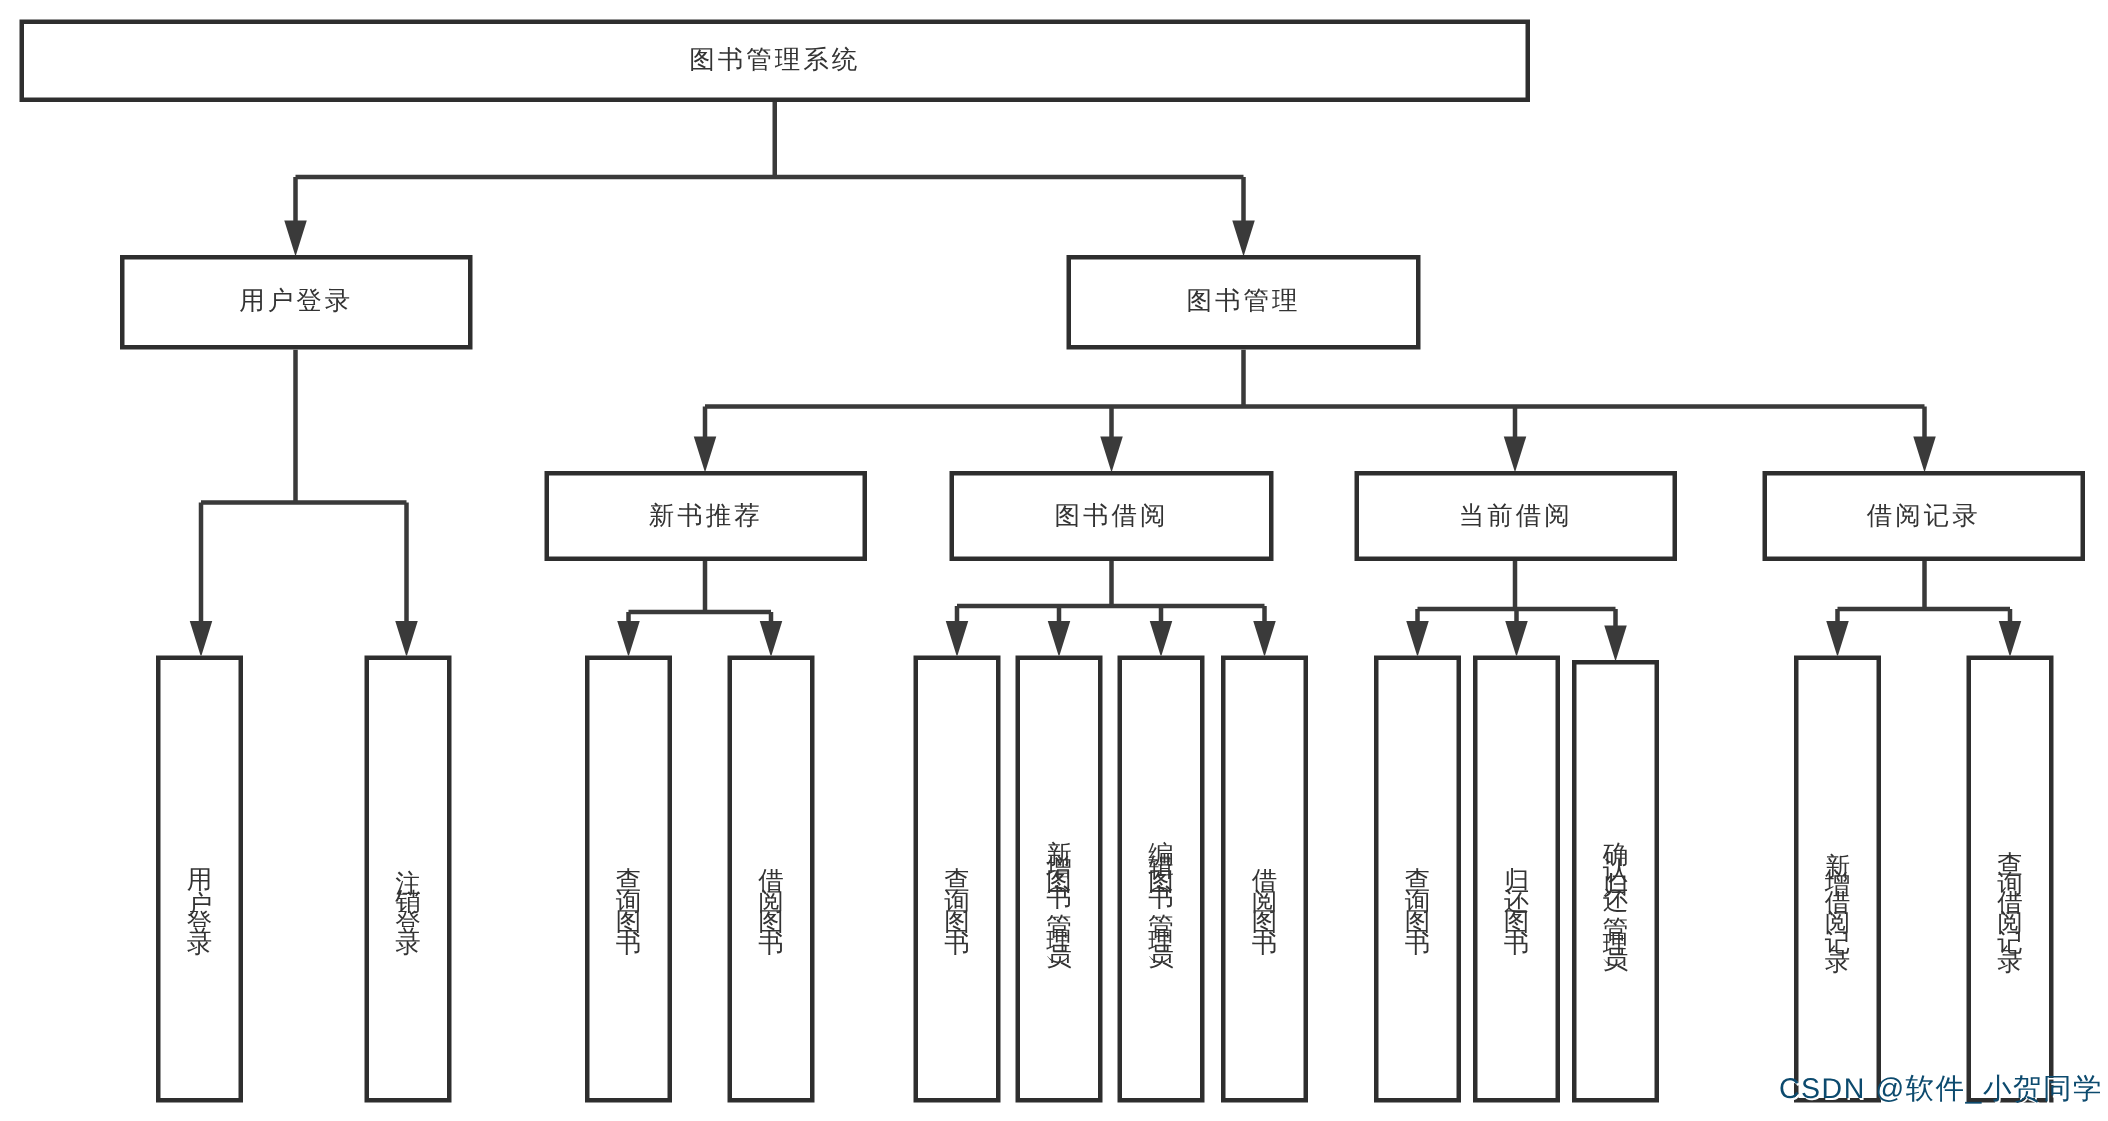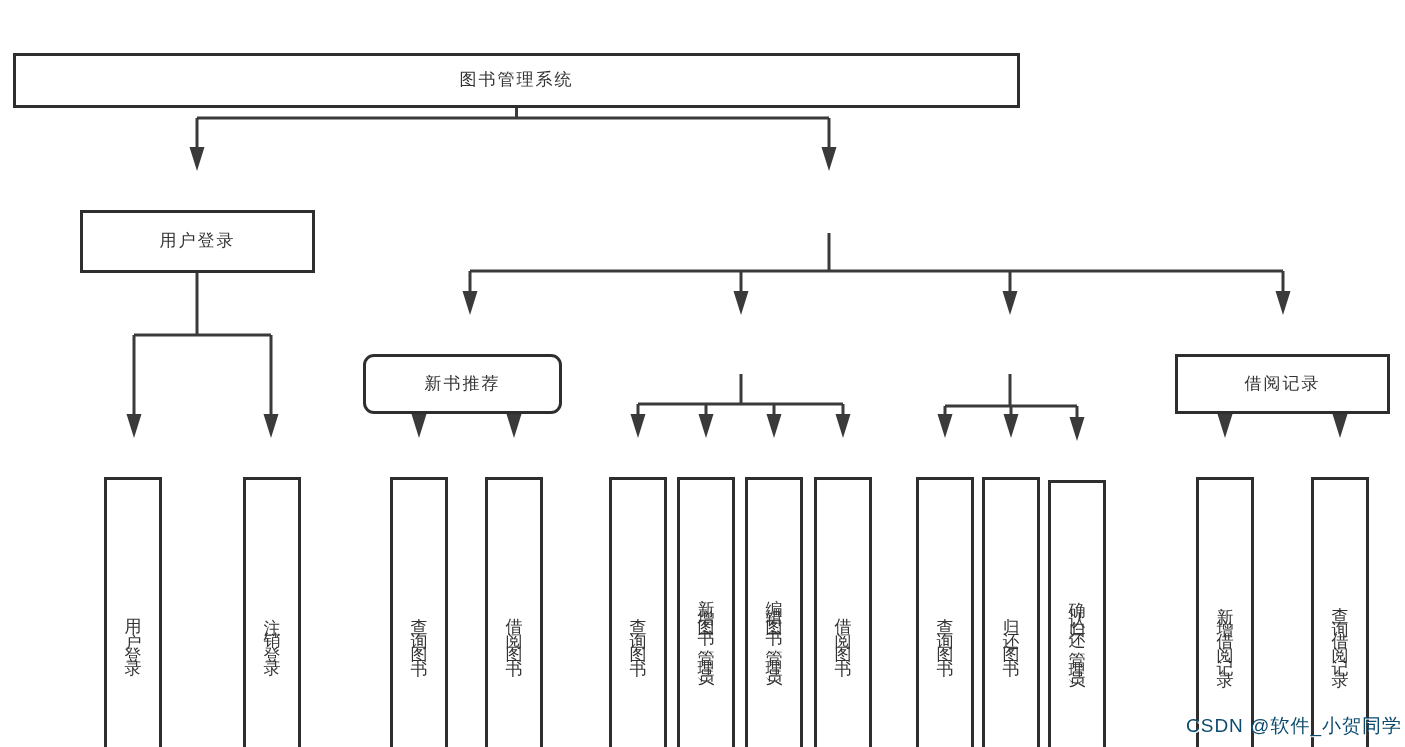--- a/index.html
+++ b/index.html
@@ -27,21 +27,20 @@
     border: 3px solid #2e2e2e;
     background: #ffffff;
     color: #333333;
     display: flex;
     align-items: center;
     justify-content: center;
     font-size: 17px;
     letter-spacing: 2px;
     text-align: center;
     line-height: 1.2;
-    margin-top: 40px;
   }
   .vtext {
     writing-mode: vertical-rl;
     text-orientation: mixed;
     line-height: 1;
     white-space: nowrap;
   }
   .ls14 { letter-spacing: 14px; margin-bottom: -14px; }
   .ls13 { letter-spacing: 13px; margin-bottom: -13px; }
   .ls10 { letter-spacing: 10px; margin-bottom: -10px; }
@@ -116,22 +115,25 @@
       <polygon points="1003.5,414 1018.5,414 1011,438"></polygon>
       <polygon points="1069.5,417 1084.5,417 1077,441"></polygon>
       <polygon points="1217.5,414 1232.5,414 1225,438"></polygon>
       <polygon points="1332.5,414 1347.5,414 1340,438"></polygon>
     </g>
   </svg>
 
   <div class="node" style="left:13px; top:13px; width:1007px; height:55px;">图书管理系统</div>
 
   <div class="node" style="left:80px; top:170px; width:235px; height:63px;">用户登录</div>
+  <div class="node" style="left:711px; top:170px; width:236px; height:63px;">图书管理</div>
 
-  <div class="node" style="left:363px; top:314px; width:199px; height:60px;border-radius:11px;">新书推荐</div>
+  <div class="node" style="left:363px; top:314px; width:215px; height:60px;">新书推荐</div>
+  <div class="node" style="left:633px; top:314px; width:216px; height:60px;">图书借阅</div>
+  <div class="node" style="left:903px; top:314px; width:215px; height:60px;">当前借阅</div>
   <div class="node" style="left:1175px; top:314px; width:215px; height:60px;text-align:center;">借阅记录</div>
 
   <div class="node" style="left:104px; top:437px; width:58px; height:298px;">
     <span class="vtext ls14">用户登录</span>
   </div>
   <div class="node" style="left:243px; top:437px; width:58px; height:298px;">
     <span class="vtext ls14">注销登录</span>
   </div>
 
   <div class="node" style="left:390px; top:437px; width:58px; height:298px;">

